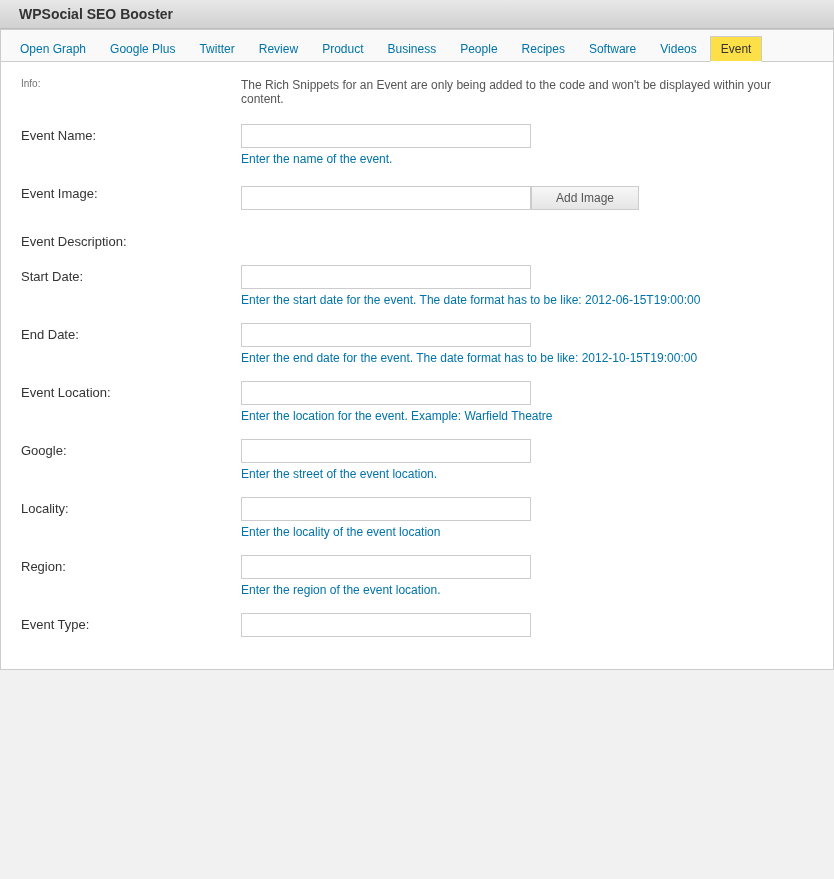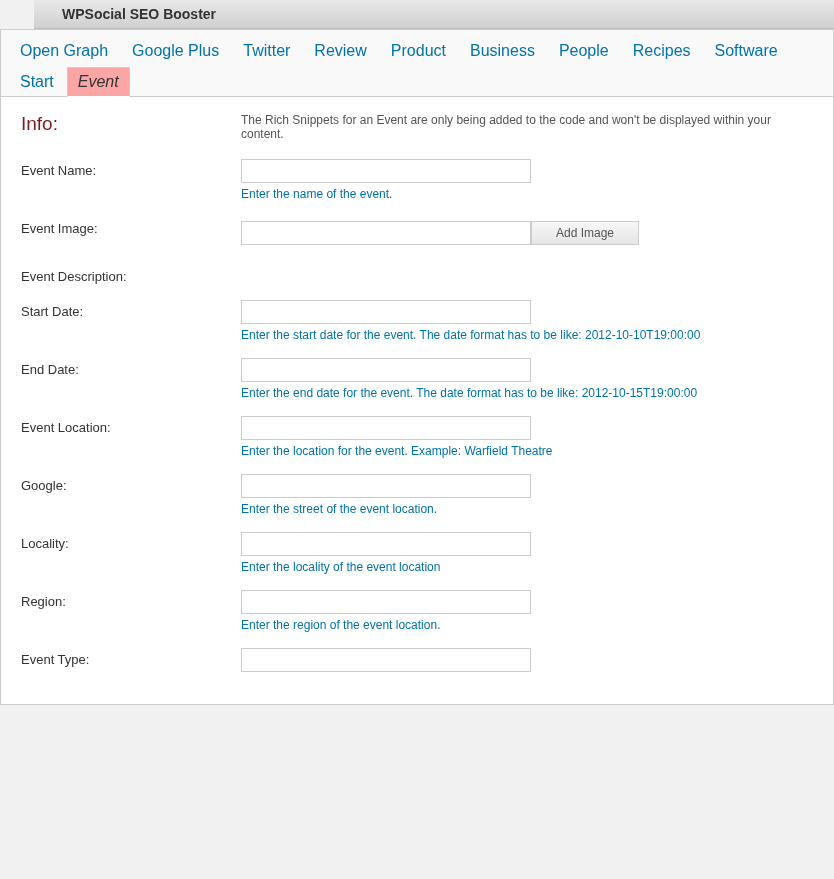--- a/index.html
+++ b/index.html
@@ -4,59 +4,57 @@
   <style>
     * { box-sizing: border-box; margin: 0; padding: 0; }
     body {
       font-family: Arial, sans-serif;
       font-size: 13px;
       background: #f1f1f1;
       color: #333;
     }
     .window-title-bar {
       background: linear-gradient(to bottom, #e8e8e8, #d0d0d0);
-      padding: 6px 28px;
+      padding: 6px 19px;
       font-size: 14px;
       font-weight: bold;
       color: #333;
       border-bottom: 1px solid #bbb;
-      margin-left: 34px;
     }
     .plugin-container {
       background: #fff;
       border: 1px solid #ccc;
       margin: 0;
     }
     .nav-tabs {
       display: flex;
       flex-wrap: wrap;
       background: #f9f9f9;
       border-bottom: 1px solid #ccc;
       padding: 6px 8px 0 8px;
       gap: 2px;
     }
     .nav-tab {
       padding: 5px 10px;
-      font-size: 16px;
+      font-size: 12px;
       color: #0073aa;
       cursor: pointer;
       border: 1px solid transparent;
       border-bottom: none;
       background: transparent;
       text-decoration: none;
     }
     .nav-tab.active {
-      background: #fca5a5;
+      background: #fde047;
       border: 1px solid #ccc;
       border-bottom: 1px solid #fff;
       color: #333;
       margin-bottom: -1px;
       position: relative;
       z-index: 1;
-      font-style: italic;
     }
     .content-area {
       padding: 16px 20px;
       background: #fff;
     }
     .form-row {
       display: flex;
       align-items: flex-start;
       margin-bottom: 16px;
     }
@@ -92,22 +90,22 @@
       margin-top: 4px;
     }
     .info-row {
       display: flex;
       align-items: flex-start;
       margin-bottom: 18px;
     }
     .info-label {
       width: 220px;
       flex-shrink: 0;
-      font-size: 19px;
-      color: #7f1d1d;
+      font-size: 10px;
+      color: #737373;
     }
     .info-text {
       flex: 1;
       font-size: 12px;
       color: #555;
     }
     .add-image-btn {
       display: inline-block;
       margin-top: 4px;
       padding: 4px 24px;
@@ -138,21 +136,21 @@
 
   <a class="nav-tab">Open Graph</a>
       <a class="nav-tab">Google Plus</a>
       <a class="nav-tab">Twitter</a>
       <a class="nav-tab">Review</a>
       <a class="nav-tab">Product</a>
       <a class="nav-tab">Business</a>
       <a class="nav-tab">People</a>
       <a class="nav-tab">Recipes</a>
       <a class="nav-tab">Software</a>
-      <a class="nav-tab">Start</a>
+      <a class="nav-tab">Videos</a>
       <a class="nav-tab active">Event</a>
     </div>
 
   <div class="content-area">
     <div class="info-row">
       <div class="info-label">Info:</div>
       <div class="info-text">The Rich Snippets for an Event are only being added to the code and won't be displayed within your content.</div>
     </div>
 
   <div class="form-row">
@@ -161,21 +159,21 @@
       </div>
       <div class="form-row">
         <div class="form-label">Event Image:</div>
         <div class="form-field-wrapper"><input type="text" class="image-input-url" style=""><button class="add-image-btn">Add Image</button></div>
       </div>
       <div class="form-row">
         <div class="form-label">Event Description:</div>
       </div>
       <div class="form-row">
         <div class="form-label">Start Date:</div>
-        <div class="form-field-wrapper"><input type="text" style=""><div class="field-hint">Enter the start date for the event. The date format has to be like: 2012-10-10T19:00:00</div></div>
+        <div class="form-field-wrapper"><input type="text" style=""><div class="field-hint">Enter the start date for the event. The date format has to be like: 2012-06-15T19:00:00</div></div>
       </div>
       <div class="form-row">
         <div class="form-label">End Date:</div>
         <div class="form-field-wrapper"><input type="text" style=""><div class="field-hint">Enter the end date for the event. The date format has to be like: 2012-10-15T19:00:00</div></div>
       </div>
       <div class="form-row">
         <div class="form-label">Event Location:</div>
         <div class="form-field-wrapper"><input type="text" style=""><div class="field-hint">Enter the location for the event. Example: Warfield Theatre</div></div>
       </div>
       <div class="form-row">

